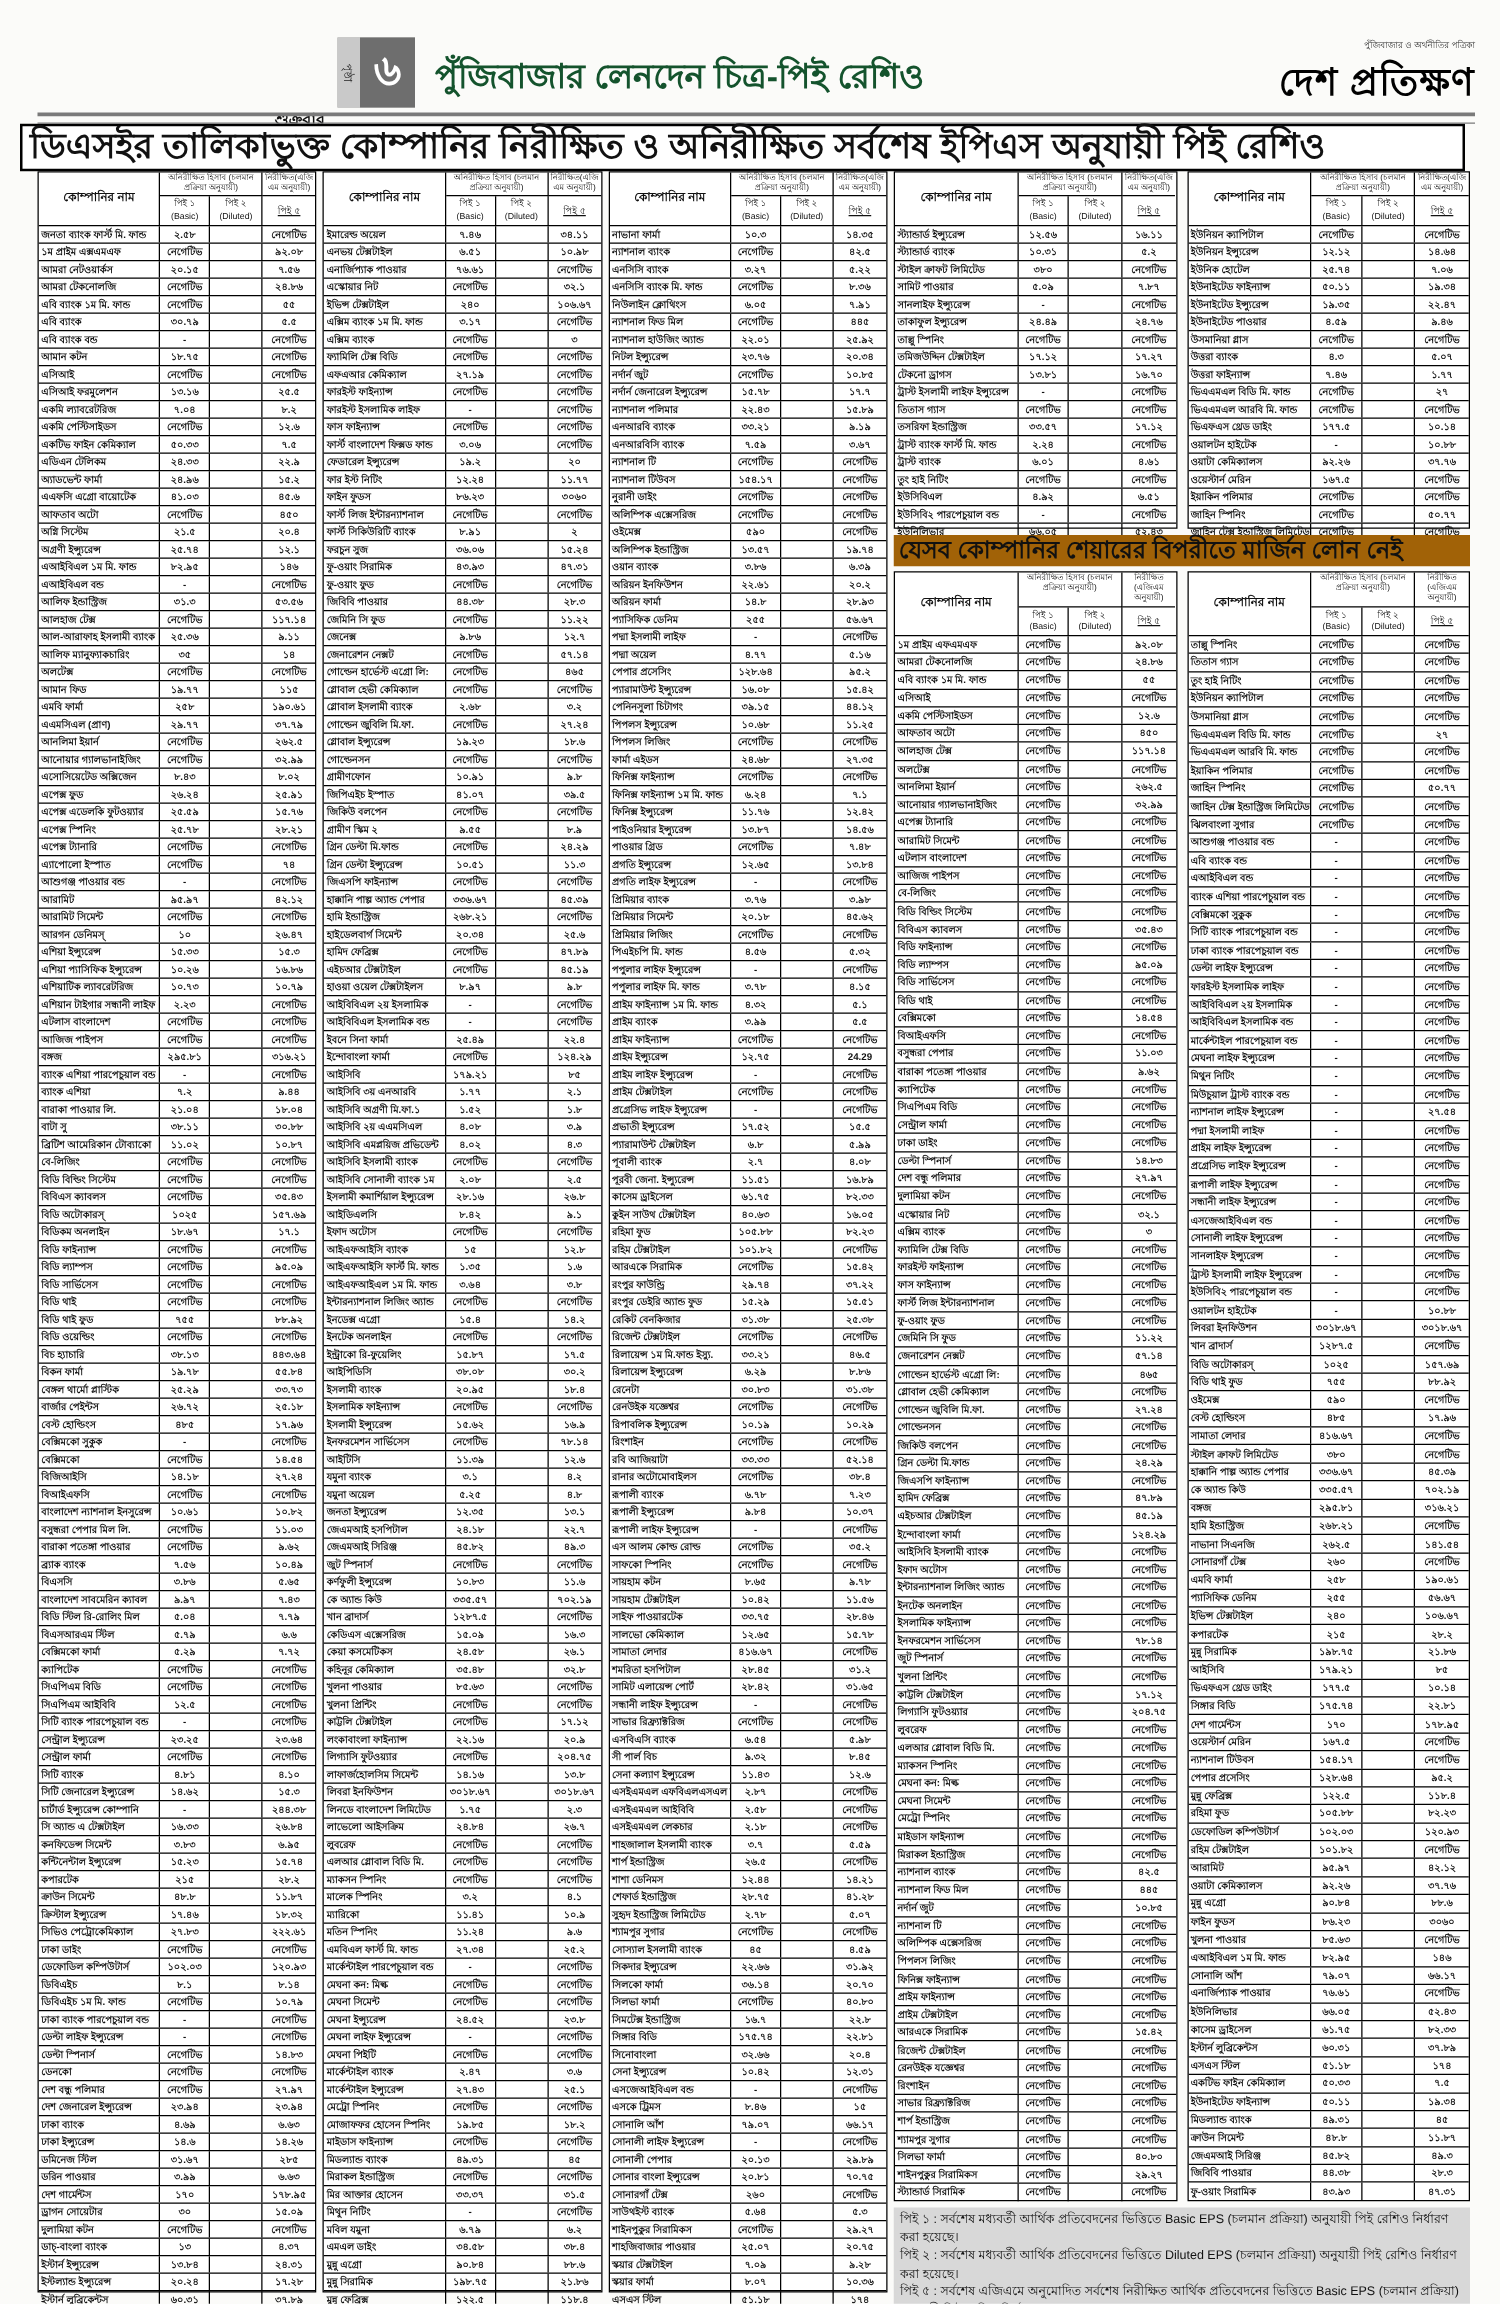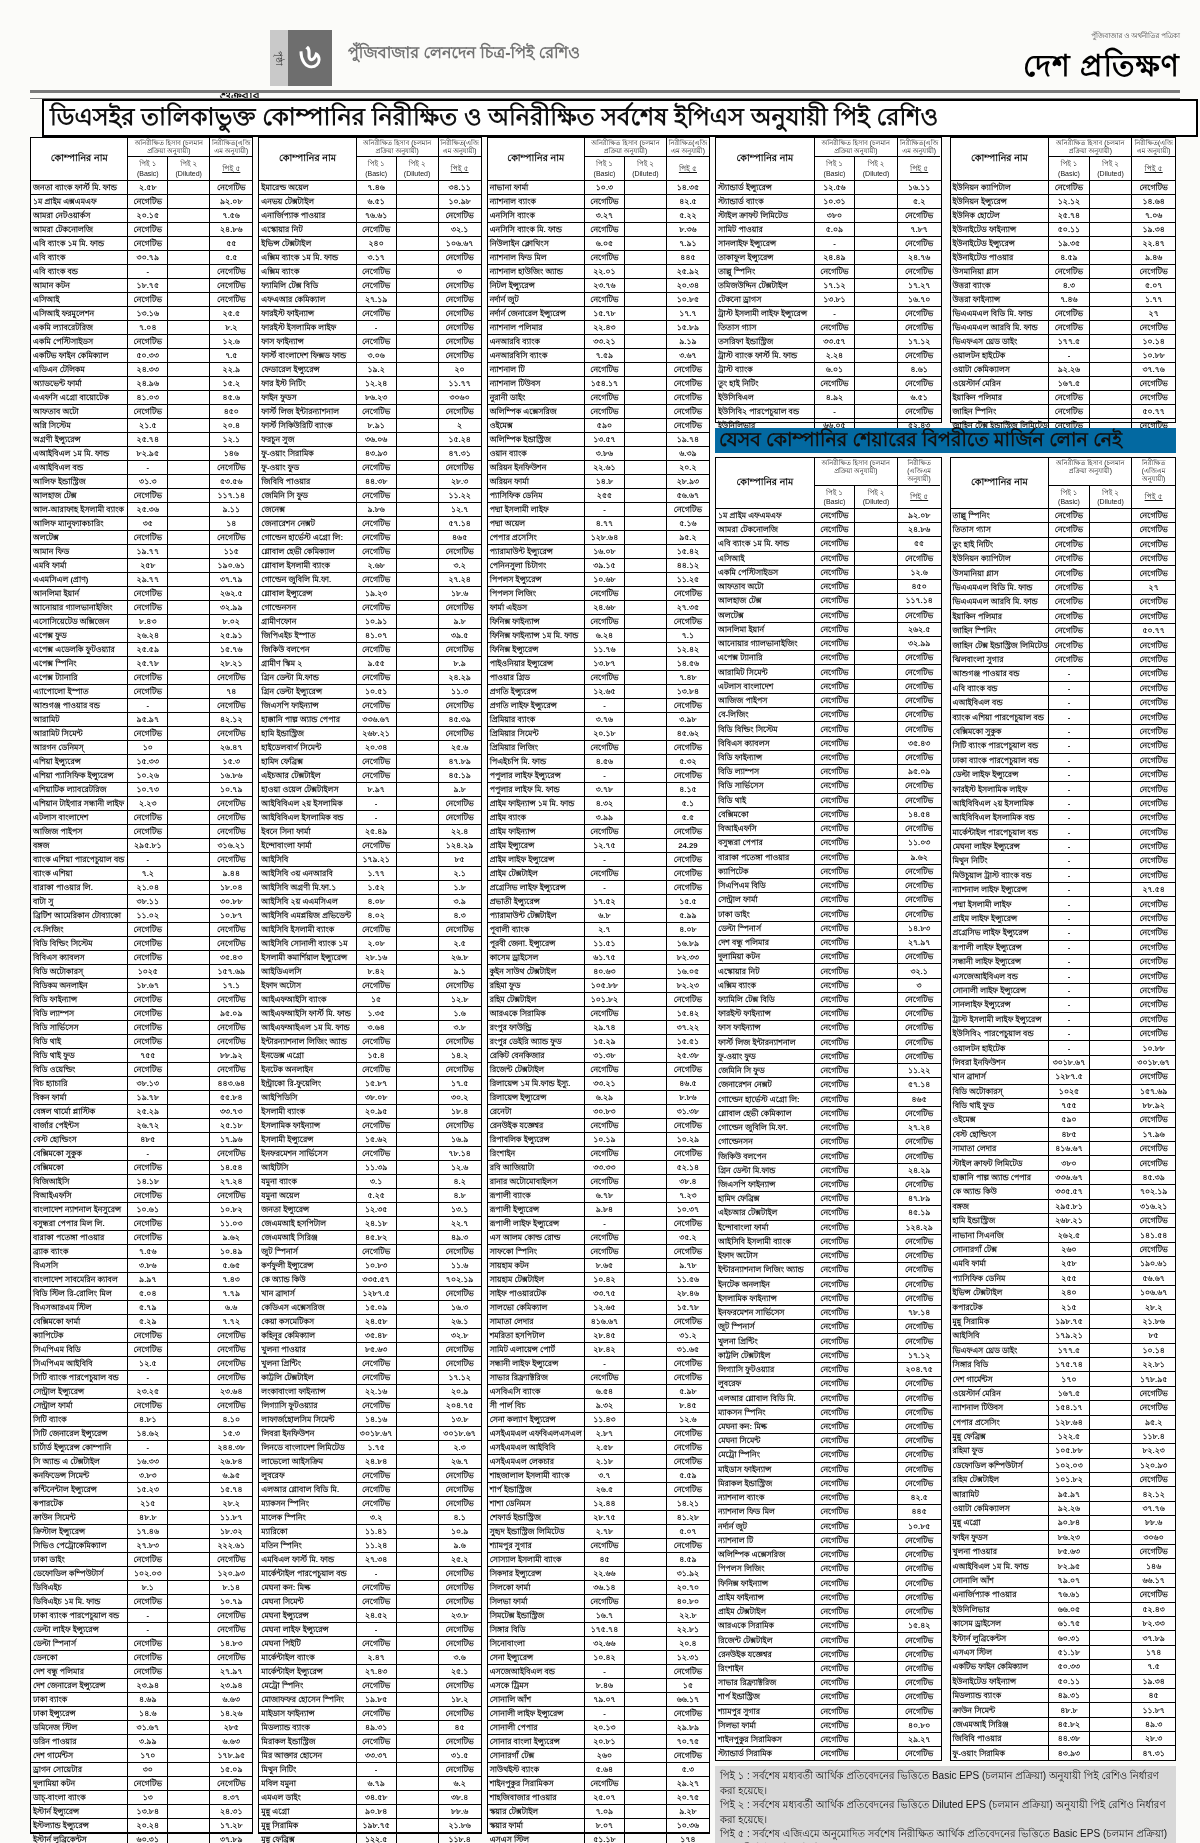--- a/index.html
+++ b/index.html
@@ -4,26 +4,26 @@
 <style>
   html,body{margin:0;padding:0;}
   body{width:1200px;height:1843px;position:relative;background:#fbfbf9;font-family:"Liberation Sans","DejaVu Sans",sans-serif;color:#111;}
   .masthead{position:absolute;left:30px;top:30px;right:20px;height:58px;}
   .date-block{position:absolute;left:70px;top:8px;width:160px;text-align:right;margin-top:48px;}
   .day{font-weight:bold;font-size:13px;}
   .date-line{font-size:8.5px;margin-top:2px;color:#222;}
   .page-badge{position:absolute;left:240px;top:0px;width:62px;height:56px;background:#9a9a9a;display:flex;}
   .page-word{width:18px;background:#c9c9c9;color:#222;font-size:9px;writing-mode:vertical-rl;text-align:center;display:flex;align-items:center;justify-content:center;}
   .page-num{flex:1;background:#6e6e6e;color:#fff;font-size:34px;font-weight:bold;display:flex;align-items:center;justify-content:center;}
-  .section-title{position:absolute;left:318px;top:10px;font-size:16px;font-weight:bold;color:#737373;}
+  .section-title{position:absolute;left:318px;top:10px;font-size:27px;font-weight:bold;color:#14532d;}
   .logo-block{position:absolute;right:0;top:0;width:260px;text-align:right;}
   .logo-tagline{font-size:7px;color:#333;}
   .logo{font-size:30px;font-weight:bold;letter-spacing:1px;color:#000;}
   .rule{position:absolute;left:30px;right:20px;top:90px;height:5px;border-top:3px solid #7a7a7a;border-bottom:1px solid #7a7a7a;}
-  .main-title{position:absolute;left:42px;top:99px;width:1146px;height:34px;border:2px solid #000;background:#fff;display:flex;align-items:center;padding-left:6px;font-size:24px;font-weight:bold;}
+  .main-title{position:absolute;left:16px;top:99px;width:1146px;height:34px;border:2px solid #000;background:#fff;display:flex;align-items:center;padding-left:6px;font-size:28px;font-weight:bold;}
   
   .grp{border:1.6px solid #000;background:#fff;display:flex;flex-direction:column;box-sizing:border-box;}
   .ghead{display:grid;grid-template-columns:44% 18% 19% 19%;border-bottom:1px solid #000;}
   .ghead .h-name{grid-row:1/3;display:flex;align-items:center;justify-content:center;font-weight:bold;font-size:9.5px;border-right:1px solid #000;}
   .h-unaud{grid-column:2/4;font-size:6.6px;text-align:center;border-right:1px solid #000;border-bottom:1px solid #000;padding:1px 0;line-height:1.25;}
   .h-aud{grid-column:4/5;grid-row:1/2;font-size:6.6px;text-align:center;border-bottom:1px solid #000;padding:1px 0;line-height:1.25;}
   .h-pe{font-size:7px;text-align:center;padding:2px 0;line-height:1.3;}
   .h-pe1{grid-column:2/3;border-right:1px solid #000;}
   .h-pe2{grid-column:3/4;border-right:1px solid #000;}
   .h-pe5{grid-column:4/5;display:flex;align-items:center;justify-content:center;font-size:7.5px;text-decoration:underline;}
@@ -32,21 +32,21 @@
   .r:last-child{border-bottom:none;}
   .c{overflow:hidden;white-space:nowrap;font-size:7.8px;display:flex;align-items:center;border-right:1px solid #000;padding:0 2px;box-sizing:border-box;}
   .c.name{font-weight:bold;}
   .c.val{justify-content:center;font-weight:bold;padding:0 1px;}
   .c:last-child{border-right:none;}
   
   .main-left{position:absolute;left:30px;top:137px;width:680px;height:1697px;display:flex;gap:5px;}
   .main-left .grp{flex:1;height:100%;}
   .right-top{position:absolute;left:715px;top:137px;width:461px;height:286px;display:flex;gap:8px;}
   .right-top .grp{flex:1;height:100%;}
-  .margin-bar{position:absolute;left:715px;top:428px;width:461px;height:25px;background:#0369a1;display:flex;align-items:center;padding-left:4px;font-size:19px;font-weight:bold;box-sizing:border-box;}
+  .margin-bar{position:absolute;left:715px;top:428px;width:461px;height:25px;background:#a16207;display:flex;align-items:center;padding-left:4px;font-size:19px;font-weight:bold;box-sizing:border-box;}
   .margin-tables{position:absolute;left:715px;top:457px;width:461px;height:1304px;display:flex;gap:8px;}
   .margin-tables .grp{flex:1;height:100%;}
   .footnote{position:absolute;left:715px;top:1766px;width:461px;background:#d8d8d8;font-size:10px;line-height:1.45;padding:3px 5px;box-sizing:border-box;color:#111;}
 </style>
 </head>
 <body>
 
 <div class="masthead">
   <div class="date-block">
     <div class="day">শুক্রবার</div>

